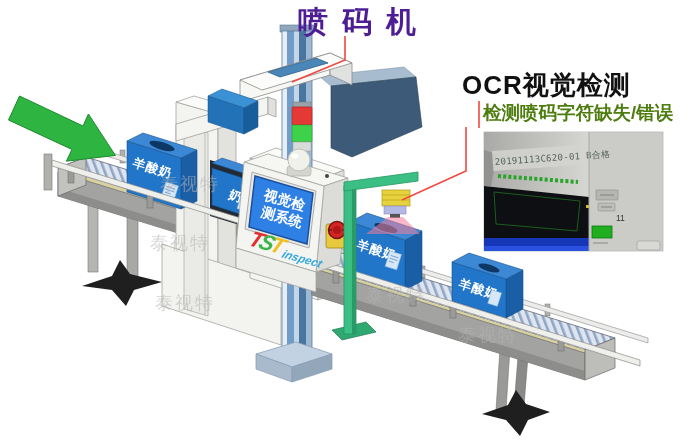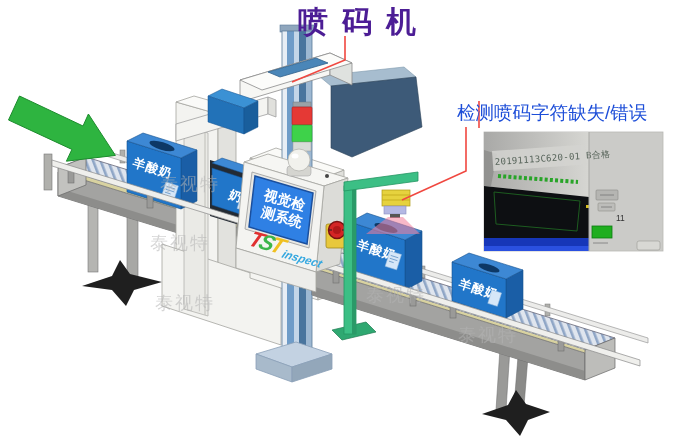--- a/index.html
+++ b/index.html
@@ -2,21 +2,21 @@
 <html><head>
 <meta charset="utf-8">
 <style>
   html,body{margin:0;padding:0;background:#fff;}
   .stage{position:relative;width:700px;height:441px;background:#fff;overflow:hidden;
          font-family:"Liberation Sans",sans-serif;}
   .stage svg{position:absolute;left:0;top:0;}
   .overlay{position:absolute;white-space:nowrap;}
   .title{left:298px;top:2px;font-size:30px;font-weight:800;letter-spacing:14px;color:#4c1d95;}
   .ocr-h{left:462px;top:68px;font-size:26px;font-weight:700;letter-spacing:1px;color:#111;}
-  .ocr-s{left:457px;top:100px;font-size:18.5px;font-weight:400;color:#1d4ed8;}
+  .ocr-s{left:483px;top:100px;font-size:18.5px;font-weight:700;color:#4d7c0f;}
   text{font-family:"Liberation Sans",sans-serif;}
   .boxlabel{font-size:12.5px;font-weight:700;fill:#fff;letter-spacing:1px;}
   .wm{font-size:18px;letter-spacing:2px;fill:#b4b4b4;opacity:.55;}
   .code{font-family:"DejaVu Sans Mono",monospace;font-size:9px;fill:#57645a;letter-spacing:.3px;}
 </style>
 </head>
 <body>
 
 <div class="stage">
 <svg width="700" height="441" viewBox="0 0 700 441">
@@ -262,14 +262,15 @@
   <path d="M466,127 L466,171 L402,200" fill="none" stroke-width="1.6" stroke="#f04840"></path>
 
   <text class="wm" x="160" y="190">泰视特</text>
   <text class="wm" x="150" y="249" opacity="0.5">泰视特</text>
   <text class="wm" x="155" y="309">泰视特</text>
   <text class="wm" x="366" y="301" fill="#d8d8d8" opacity="0.6">泰视特</text>
   <text class="wm" x="458" y="341" fill="#c8c8c8" opacity="0.55">泰视特</text>
 </svg>
 
 <div class="overlay title">喷码机</div>
+<div class="overlay ocr-h">OCR视觉检测</div>
 <div class="overlay ocr-s">检测喷码字符缺失/错误</div>
 </div>
 
 </body></html>

